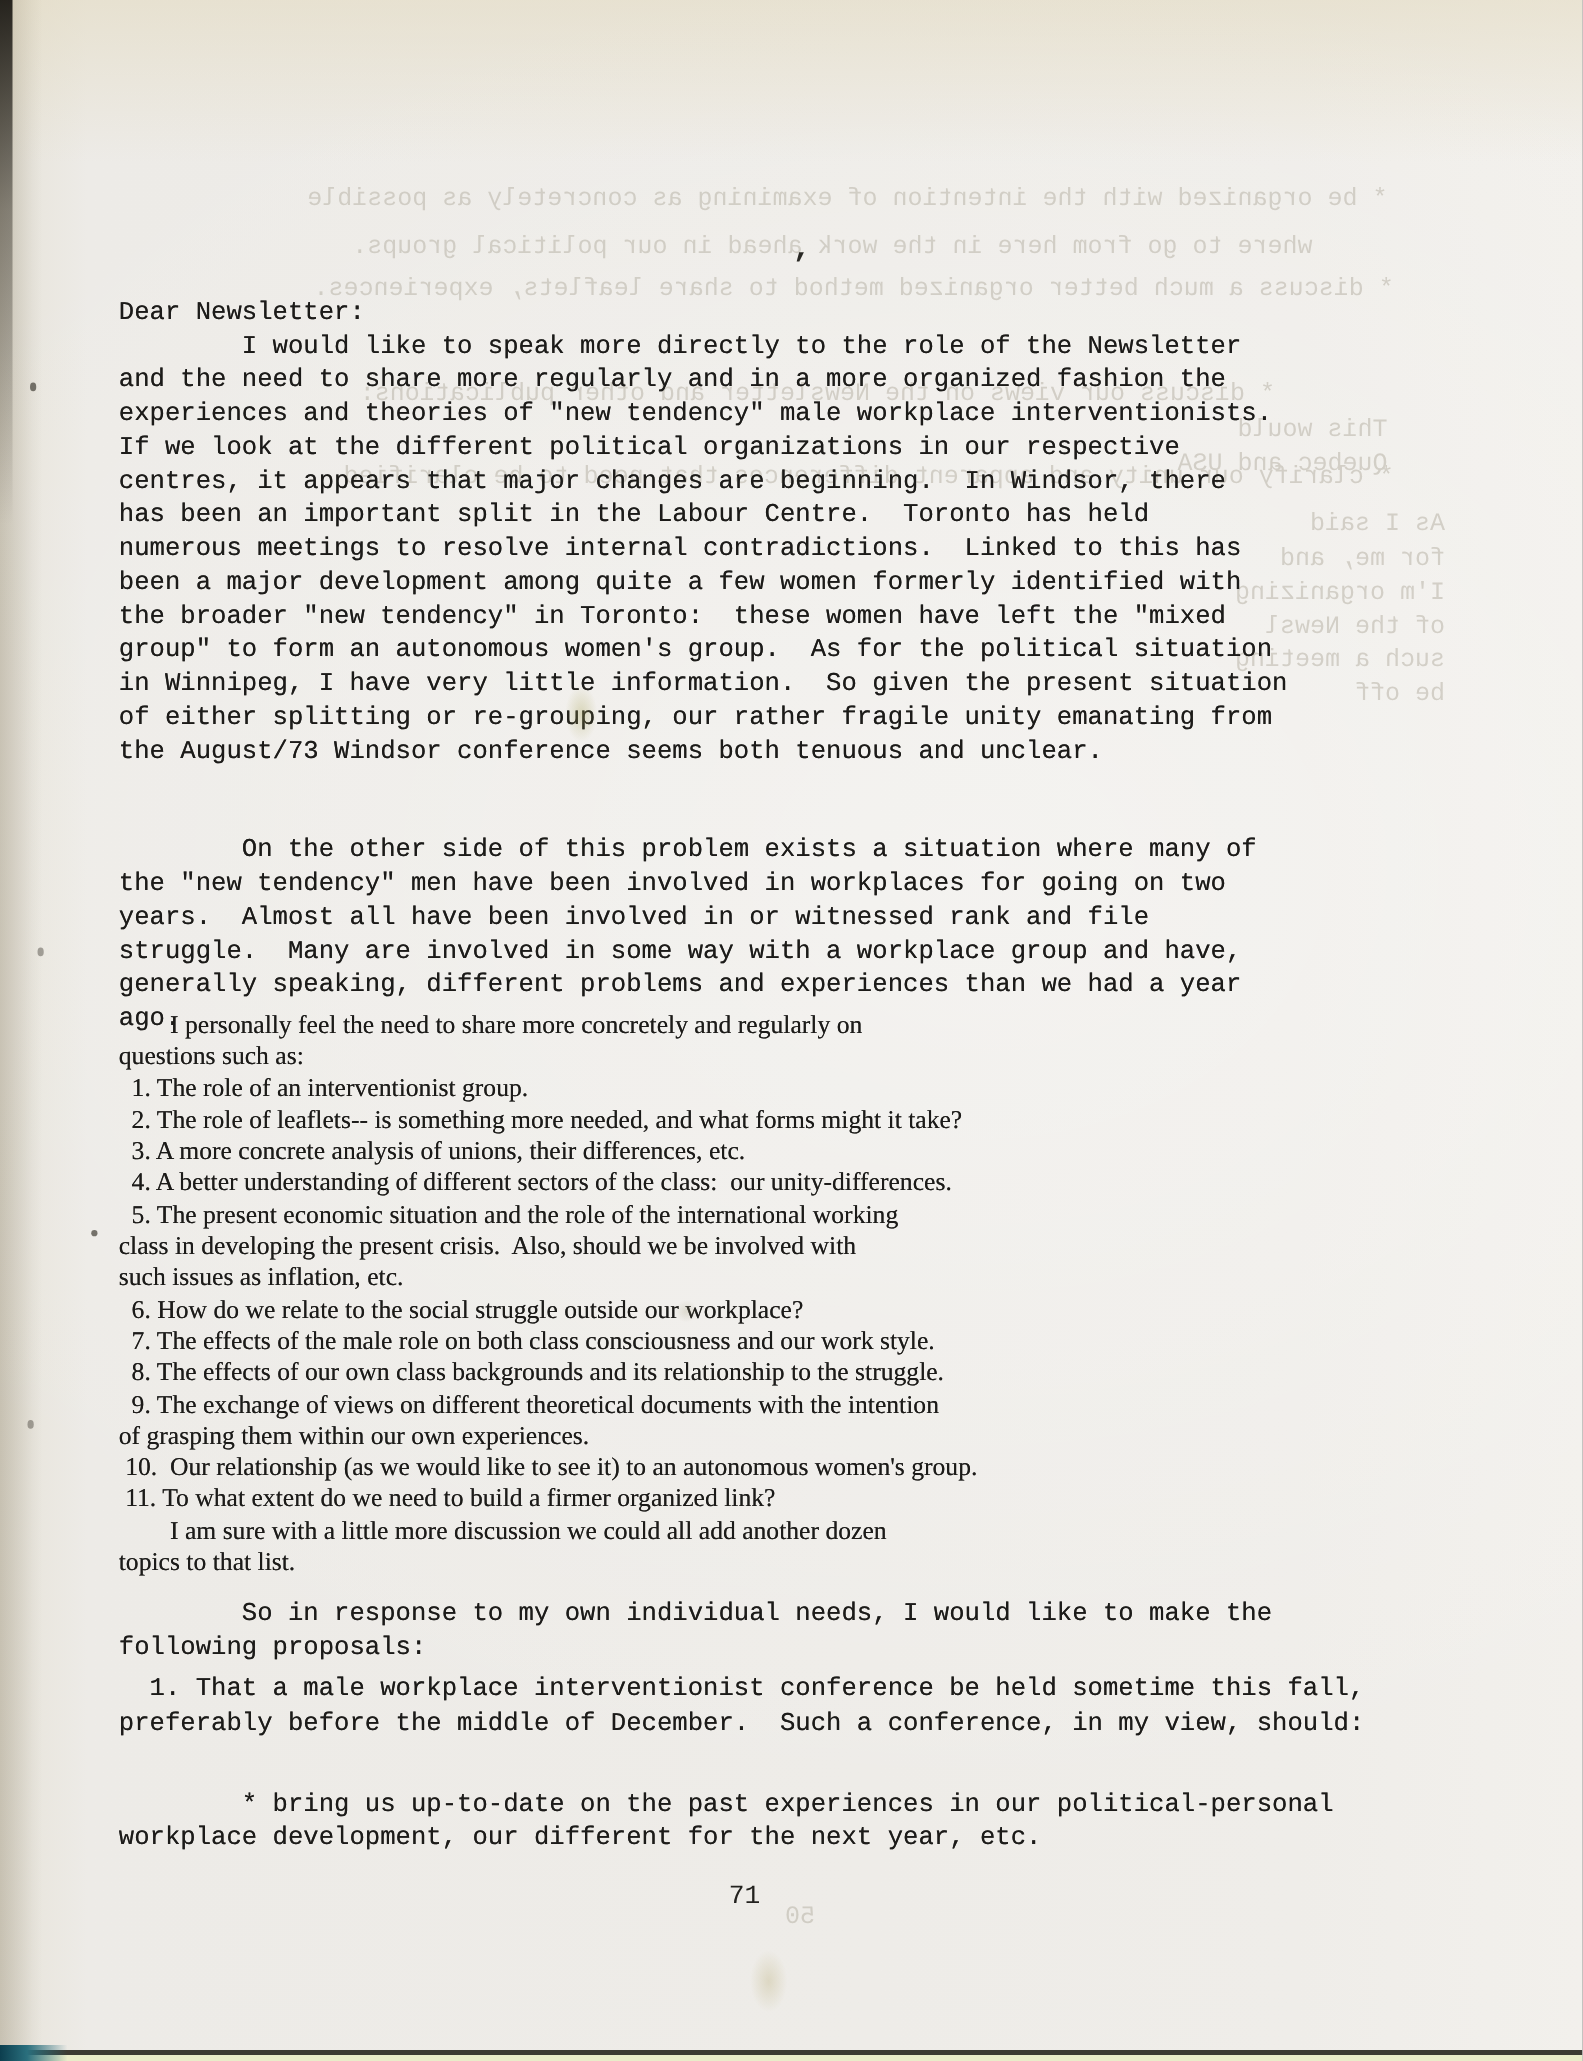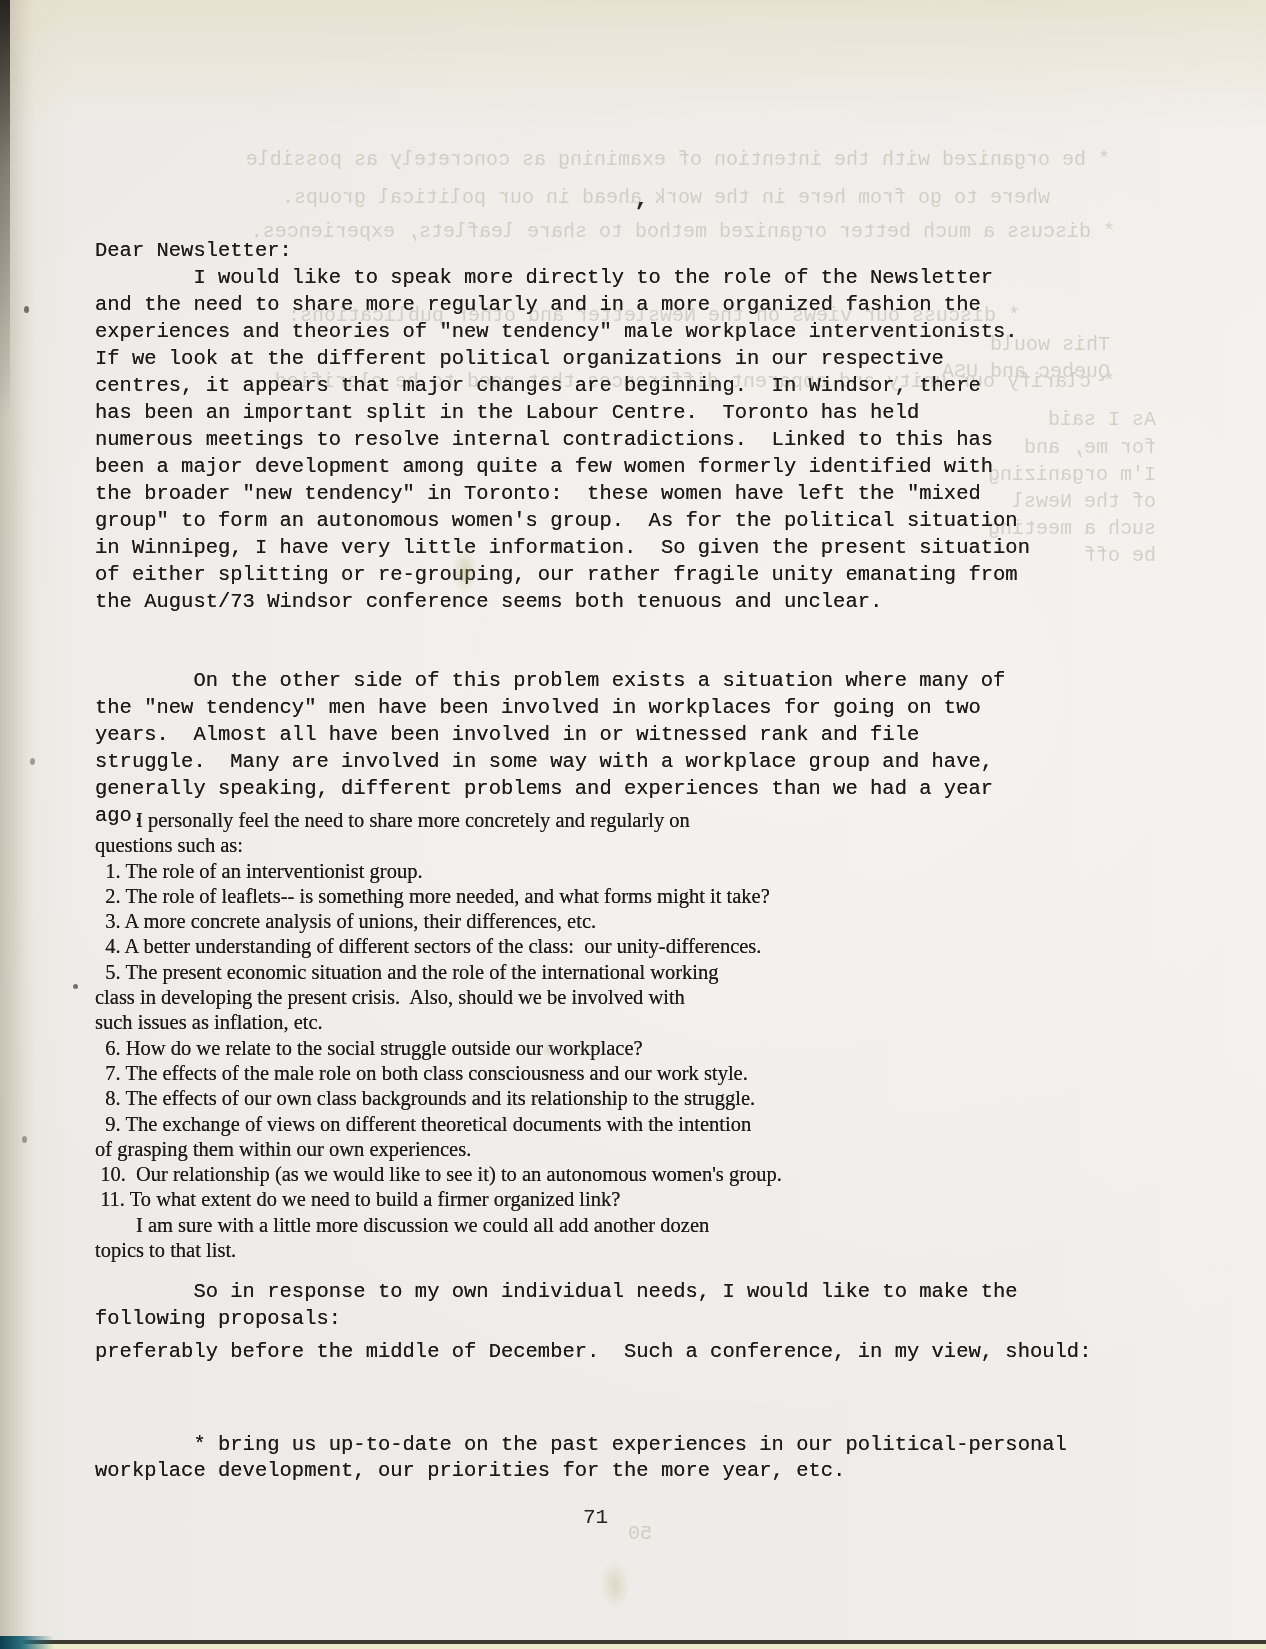--- a/index.html
+++ b/index.html
@@ -84,22 +84,22 @@
       <div class="bline" style="left: 614px; top: 1522px;">50</div>
     </div>
 
   <div class="heading-mark">’</div>
 
   <div class="tpara p-salutation"><div>Dear Newsletter:</div></div>
   <div class="tpara p-intro"><div>        I would like to speak more directly to the role of the Newsletter</div><div>and the need to share more regularly and in a more organized fashion the</div><div>experiences and theories of "new tendency" male workplace interventionists.</div><div>If we look at the different political organizations in our respective</div><div>centres, it appears that major changes are beginning.  In Windsor, there</div><div>has been an important split in the Labour Centre.  Toronto has held</div><div>numerous meetings to resolve internal contradictions.  Linked to this has</div><div>been a major development among quite a few women formerly identified with</div><div>the broader "new tendency" in Toronto:  these women have left the "mixed</div><div>group" to form an autonomous women's group.  As for the political situation</div><div>in Winnipeg, I have very little information.  So given the present situation</div><div>of either splitting or re-grouping, our rather fragile unity emanating from</div><div>the August/73 Windsor conference seems both tenuous and unclear.</div></div>
   <div class="tpara p-otherside"><div>        On the other side of this problem exists a situation where many of</div><div>the "new tendency" men have been involved in workplaces for going on two</div><div>years.  Almost all have been involved in or witnessed rank and file</div><div>struggle.  Many are involved in some way with a workplace group and have,</div><div>generally speaking, different problems and experiences than we had a year</div><div>ago.</div></div>
   <div class="tpara p-questions"><div>        I personally feel the need to share more concretely and regularly on</div><div>questions such as:</div><div>  1. The role of an interventionist group.</div><div>  2. The role of leaflets-- is something more needed, and what forms might it take?</div><div>  3. A more concrete analysis of unions, their differences, etc.</div><div>  4. A better understanding of different sectors of the class:  our unity-differences.</div><div>  5. The present economic situation and the role of the international working</div><div>class in developing the present crisis.  Also, should we be involved with</div><div>such issues as inflation, etc.</div><div>  6. How do we relate to the social struggle outside our workplace?</div><div>  7. The effects of the male role on both class consciousness and our work style.</div><div>  8. The effects of our own class backgrounds and its relationship to the struggle.</div><div>  9. The exchange of views on different theoretical documents with the intention</div><div>of grasping them within our own experiences.</div><div> 10.  Our relationship (as we would like to see it) to an autonomous women's group.</div><div> 11. To what extent do we need to build a firmer organized link?</div><div>        I am sure with a little more discussion we could all add another dozen</div><div>topics to that list.</div></div>
   <div class="tpara p-response"><div>        So in response to my own individual needs, I would like to make the</div><div>following proposals:</div></div>
-  <div class="tpara p-proposal"><div>preferably before the middle of December.  Such a conference, in my view, should:</div></div>
-  <div class="tpara p-bullet"><div>        * bring us up-to-date on the past experiences in our political-personal</div><div>workplace development, our priorities for the more year, etc.</div></div>
+  <div class="tpara p-proposal"><div>  1. That a male workplace interventionist conference be held sometime this fall,</div><div>preferably before the middle of December.  Such a conference, in my view, should:</div></div>
+  <div class="tpara p-bullet"><div>        * bring us up-to-date on the past experiences in our political-personal</div><div>workplace development, our different for the next year, etc.</div></div>
 
   <div class="pageno">71</div>
 
   <div class="stain s1"></div>
   <div class="stain s2"></div>
   <div class="stain s3"></div>
   <div class="speck k1"></div>
   <div class="speck k2"></div>
   <div class="speck k3"></div>
   <div class="speck k4"></div>

